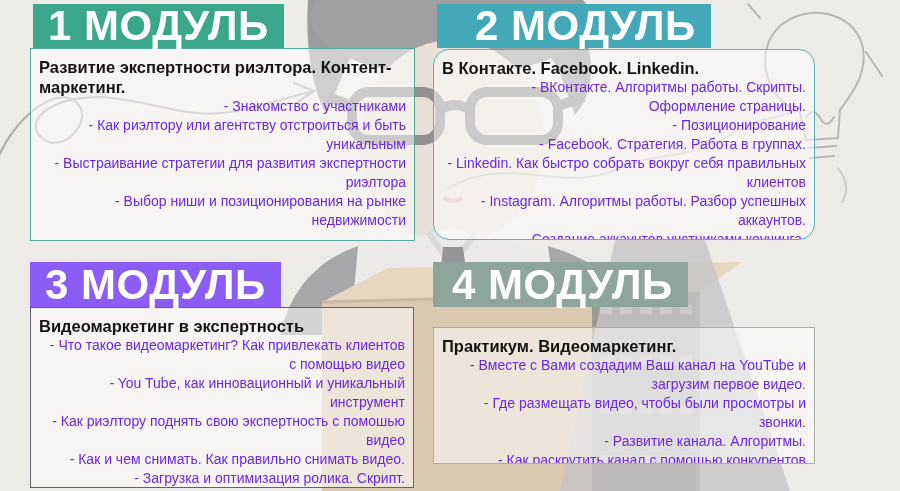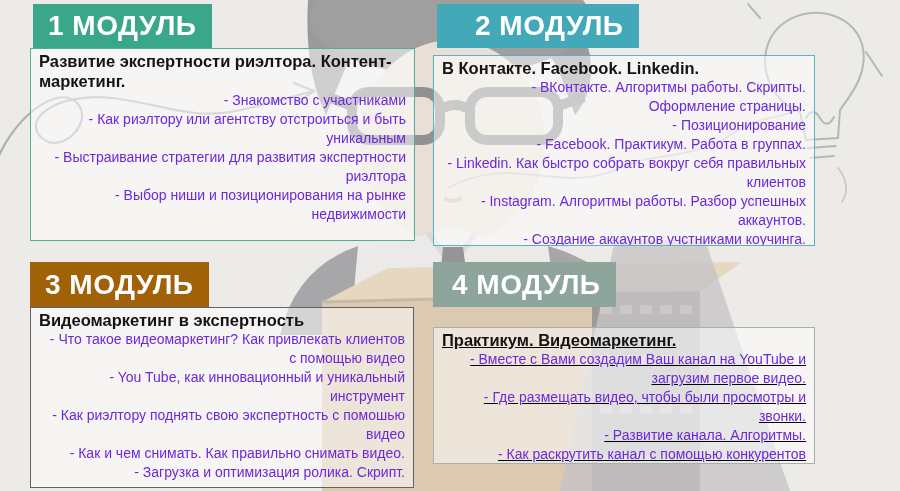--- a/index.html
+++ b/index.html
@@ -9,48 +9,48 @@
     overflow:hidden;
     background:#edebe8;
     font-family:"Liberation Sans", sans-serif;
   }
   .bg-art{position:absolute;left:0;top:0;width:900px;height:491px;}
   .module{position:absolute;}
   .module-header{
     width:fit-content;
     height:44px;line-height:44px;
     padding:0 15px;
-    font-size:28px;font-weight:700;color:#ffffff;
+    font-size:42px;font-weight:700;color:#ffffff;
     letter-spacing:0.5px;
     white-space:nowrap;
   }
   .module-body{
     box-sizing:border-box;
     border:1px solid #888;
     background:rgba(255,255,255,0.52);
-    padding:2px 8px 4px 8px;
+    padding:8px 8px 4px 8px;
     overflow:hidden;
   }
   .module-title{
     margin:0;
     font-size:16.5px;font-weight:700;line-height:20px;
     color:#141414;
   }
   .list-item{
     font-size:14px;line-height:19px;
     color:#6d28d9;
     text-align:right;
   }
   
   .m1{left:30px;top:4px;width:385px;}
   .m1 .module-header{margin-left:3px;}
   .m1 .module-body{height:193px;}
   .m2{left:433px;top:4px;width:382px;}
-  .m2 .module-header{margin-left:4px;margin-bottom:7px;padding-left:38px;}
-  .m2 .module-body{height:191px;}
+  .m2 .module-header{margin-left:4px;margin-bottom:1px;padding-left:38px;}
+  .m2 .module-body{height:191px;border-radius:16px;}
   .m3{left:30px;top:262px;width:384px;}
   .m3 .module-header{height:45px;line-height:45px;}
   .m3 .module-body{height:181px;}
   .m4{left:433px;top:262px;width:382px;}
   .m4 .module-header{height:45px;line-height:45px;margin-bottom:20px;padding-left:19px;}
   .m4 .module-body{height:137px;}
 </style>
 </head>
 <body>
 
@@ -144,45 +144,45 @@
     </div>
   </section>
 
   <section class="module m2">
     <div class="module-header" style="background-color: rgb(67, 169, 185);">2 МОДУЛЬ</div>
     <div class="module-body" style="border-color: rgb(88, 178, 196);">
       <h3 class="module-title">В Контакте. Facebook. Linkedin.</h3>
       <div class="module-list">
           <div class="list-item">- ВКонтакте. Алгоритмы работы. Скрипты. Оформление страницы.</div>
           <div class="list-item">- Позиционирование</div>
-          <div class="list-item">- Facebook. Практикум. Работа в группах.</div>
+          <div class="list-item">- Facebook. Стратегия. Работа в группах.</div>
           <div class="list-item">- Linkedin. Как быстро собрать вокруг себя правильных клиентов</div>
           <div class="list-item">- Instagram. Алгоритмы работы. Разбор успешных аккаунтов.</div>
           <div class="list-item">- Создание аккаунтов учстниками коучинга.</div>
         </div>
     </div>
   </section>
 
   <section class="module m3">
-    <div class="module-header" style="background-color: #a16207;">3 МОДУЛЬ</div>
+    <div class="module-header" style="background-color: #8b5cf6;">3 МОДУЛЬ</div>
     <div class="module-body" style="border-color: rgb(99, 98, 108);">
       <h3 class="module-title">Видеомаркетинг в экспертность</h3>
       <div class="module-list">
           <div class="list-item">- Что такое видеомаркетинг? Как привлекать клиентов с помощью видео</div>
           <div class="list-item">- You Tube, как инновационный и уникальный инструмент</div>
           <div class="list-item">- Как риэлтору поднять свою экспертность с помошью видео</div>
           <div class="list-item">- Как и чем снимать. Как правильно снимать видео.</div>
           <div class="list-item">- Загрузка и оптимизация ролика. Скрипт.</div>
         </div>
     </div>
   </section>
 
   <section class="module m4">
     <div class="module-header" style="background-color: rgb(142, 165, 155);">4 МОДУЛЬ</div>
-    <div class="module-body" style="border-color: rgb(168, 176, 172); text-decoration: underline;">
+    <div class="module-body" style="border-color: rgb(168, 176, 172);">
       <h3 class="module-title">Практикум. Видеомаркетинг.</h3>
       <div class="module-list">
           <div class="list-item">- Вместе с Вами создадим Ваш канал на YouTube и загрузим первое видео.</div>
           <div class="list-item">- Где размещать видео, чтобы были просмотры и звонки.</div>
           <div class="list-item">- Развитие канала. Алгоритмы.</div>
           <div class="list-item">- Как раскрутить канал с помощью конкурентов</div>
         </div>
     </div>
   </section>
 

